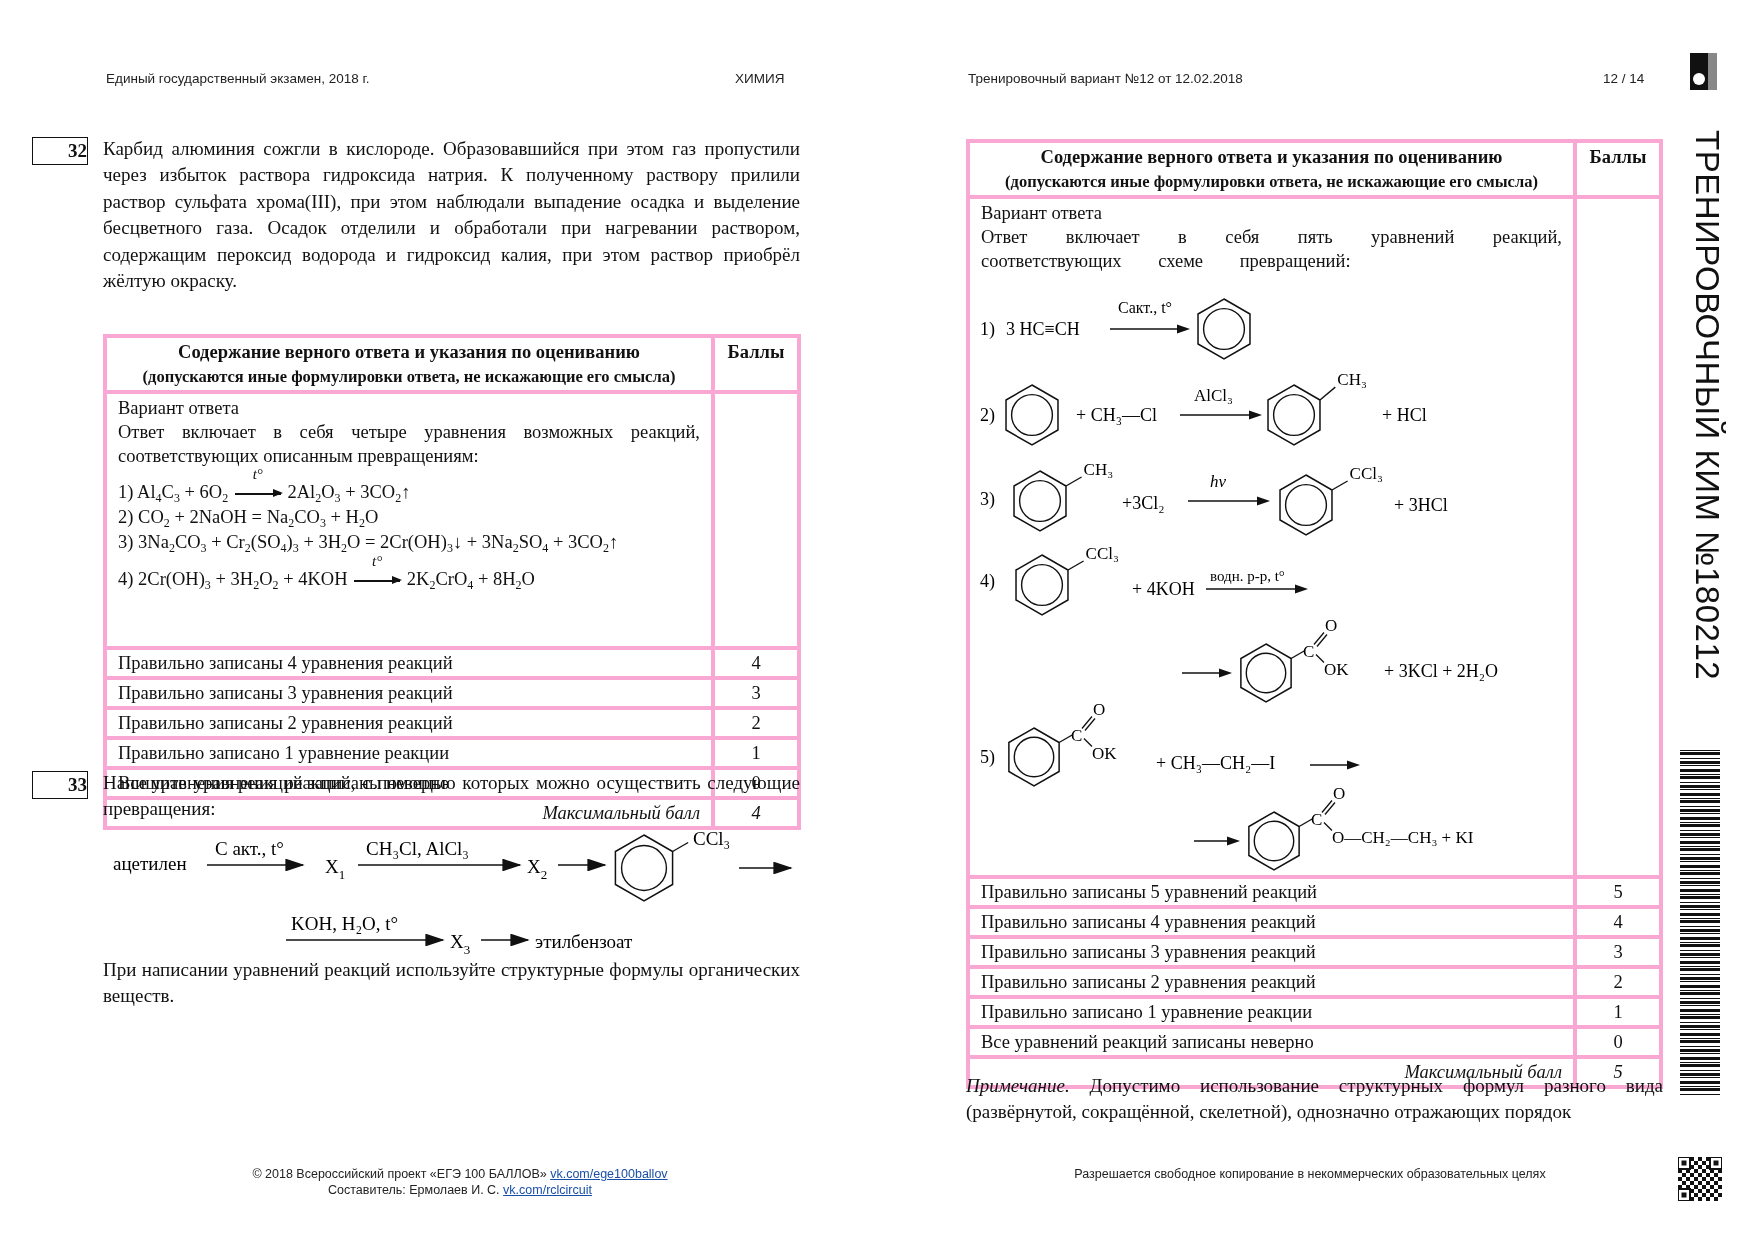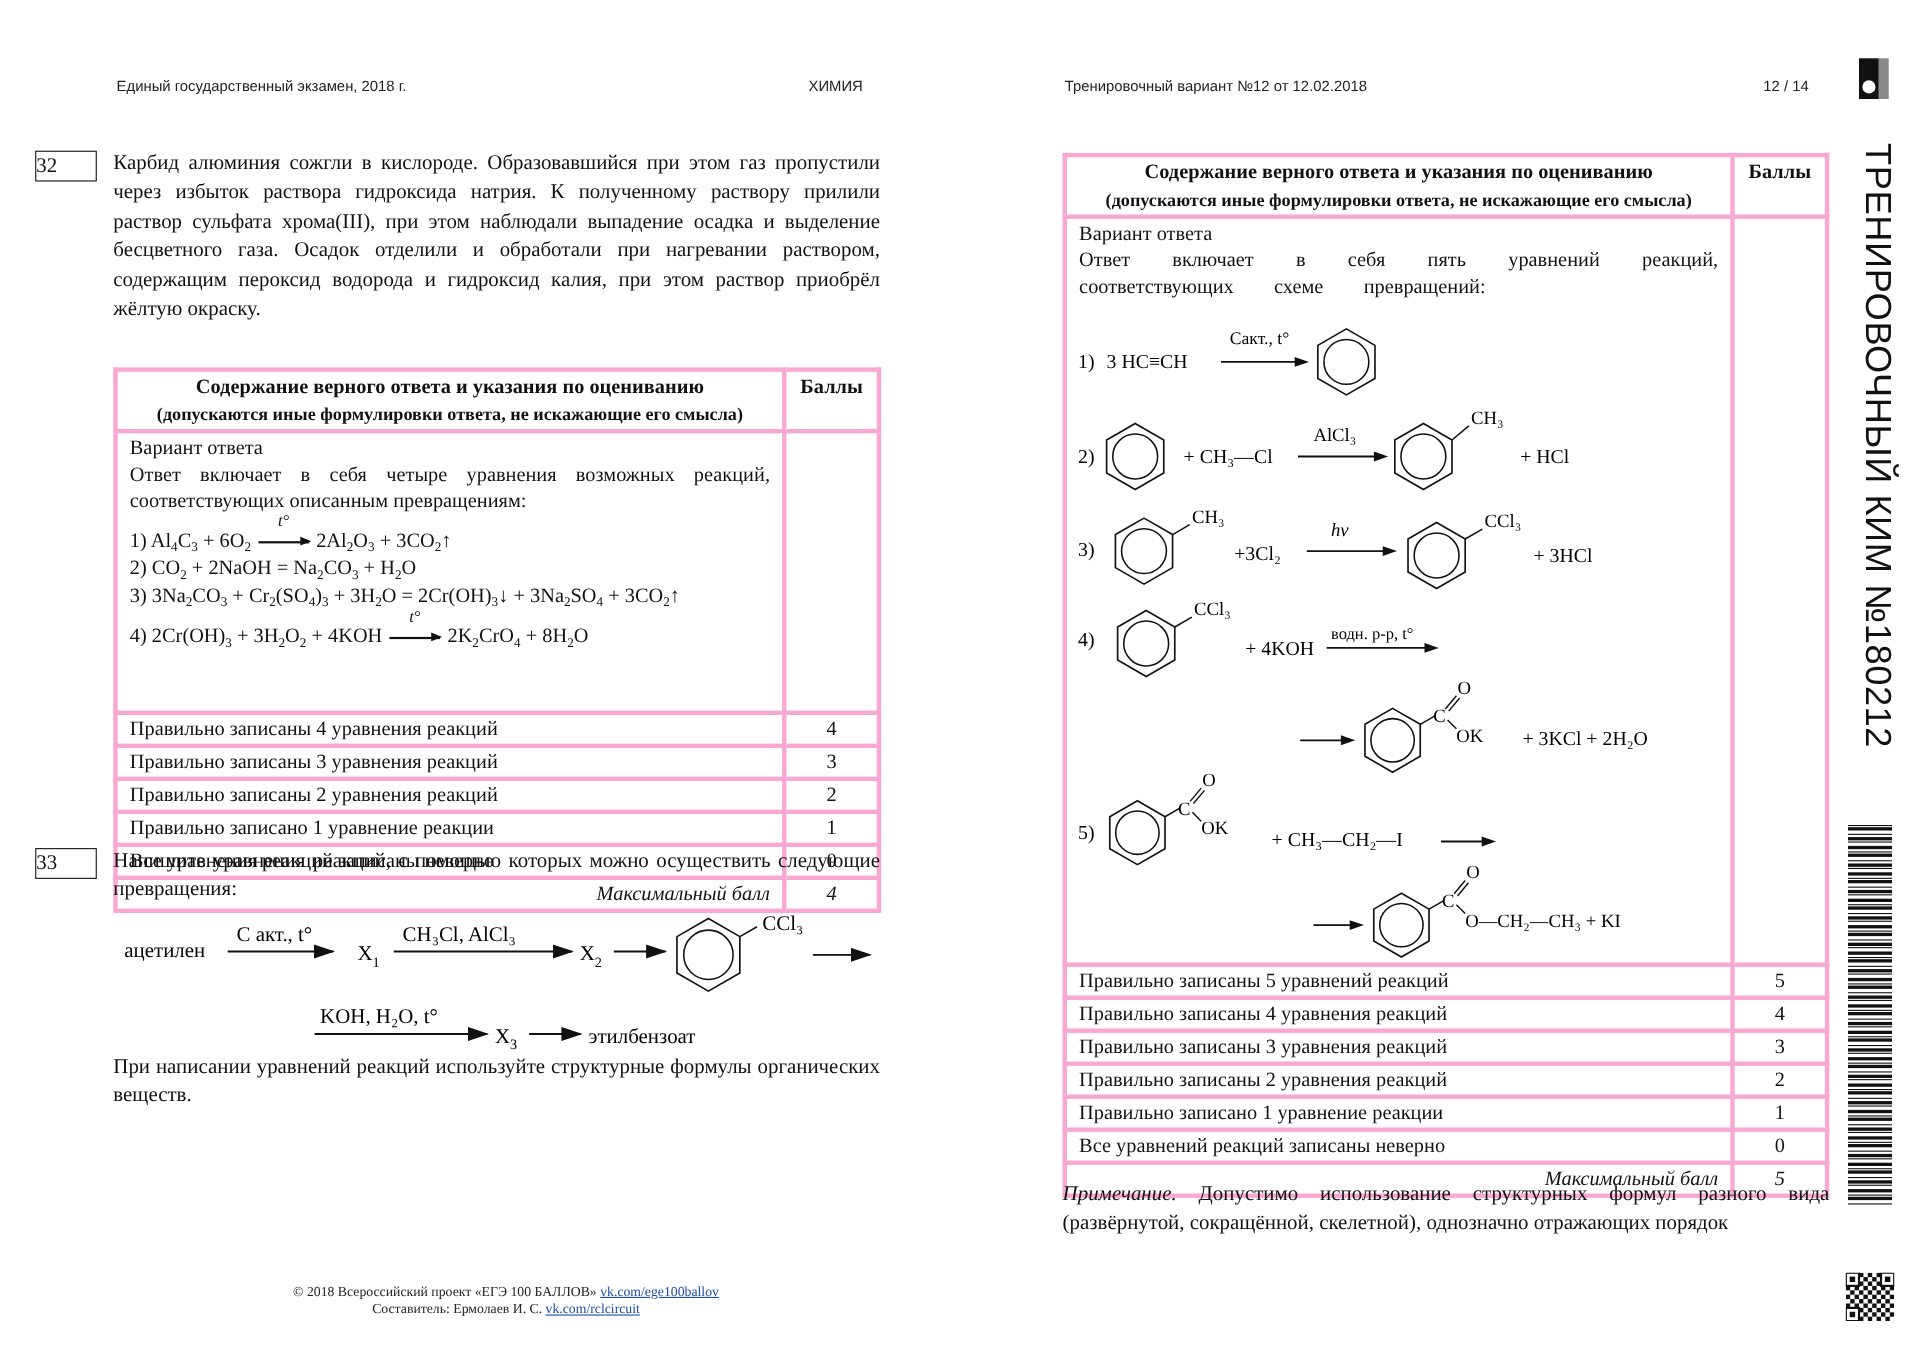--- a/index.html
+++ b/index.html
@@ -3,21 +3,21 @@
 <meta charset="utf-8">
 <style>
   * { box-sizing: border-box; margin: 0; padding: 0; }
   html, body { width: 1754px; height: 1239px; background: #ffffff; overflow: hidden; }
   body { position: relative; color: #111; font-family: "Liberation Serif", serif; }
 
   .hdr { position: absolute; top: 71px; font-family: "Liberation Sans", sans-serif; font-size: 13.5px; color: #222; white-space: nowrap; }
   .ftr { position: absolute; font-family: "Liberation Sans", sans-serif; font-size: 12.5px; color: #222; text-align: center; line-height: 16px; white-space: nowrap; }
   .ftr a { color: #1a4fa8; text-decoration: underline; }
 
-  .tasknum { position: absolute; left: 32px; width: 56px; height: 28px; border: 1.5px solid #111; font-weight: normal; font-size: 19px; text-align: left; line-height: 25px; }
+  .tasknum { position: absolute; left: 32px; width: 56px; height: 28px; border: 1.5px solid #111; font-weight: bold; font-size: 19px; text-align: right; line-height: 25px; }
   .ptext { position: absolute; font-size: 19px; line-height: 26.4px; text-align: justify; }
   .ptext p { text-align: justify; text-align-last: left; }
 
   table.grade { position: absolute; border-collapse: collapse; font-size: 18.5px; }
   table.grade td, table.grade th { border: 4px solid #f9a8d4; padding: 0 11px; vertical-align: top; }
   table.grade th { font-weight: bold; text-align: center; line-height: 24px; padding-top: 2px; }
   table.grade th .sub { font-weight: bold; font-size: 16.5px; display: block; line-height: 26px; }
   table.grade td.pts { text-align: center; width: 86px; }
   table.grade tr.row td { height: 27px; line-height: 26px; }
   table.grade td.maxlabel { text-align: right; font-style: italic; }
@@ -438,18 +438,19 @@
     <td class="pts maxval">5</td>
   </tr>
 </tbody>
   </table>
 
 <div class="ptext" style="left:966px;top:1073px;width:697px;">
   <i>Примечание.</i>
   <span>Допустимо использование структурных формул разного вида (развёрнутой, сокращённой, скелетной), однозначно отражающих порядок</span>
 </div>
 
-<div class="ftr" style="left:200px;top:1166px;width:520px;font-family:Liberation Serif, serif;">
+<div class="ftr" style="left:200px;top:1166px;width:520px;">
   <div><span>© 2018 Всероссийский проект «ЕГЭ 100 БАЛЛОВ»</span> <a>vk.com/ege100ballov</a></div>
   <div><span>Составитель: Ермолаев И. С.</span> <a>vk.com/rclcircuit</a></div>
 </div>
 <div class="ftr" style="left:1010px;top:1166px;width:600px;">
+  <div>Разрешается свободное копирование в некоммерческих образовательных целях</div>
 </div>
 
 </body></html>

